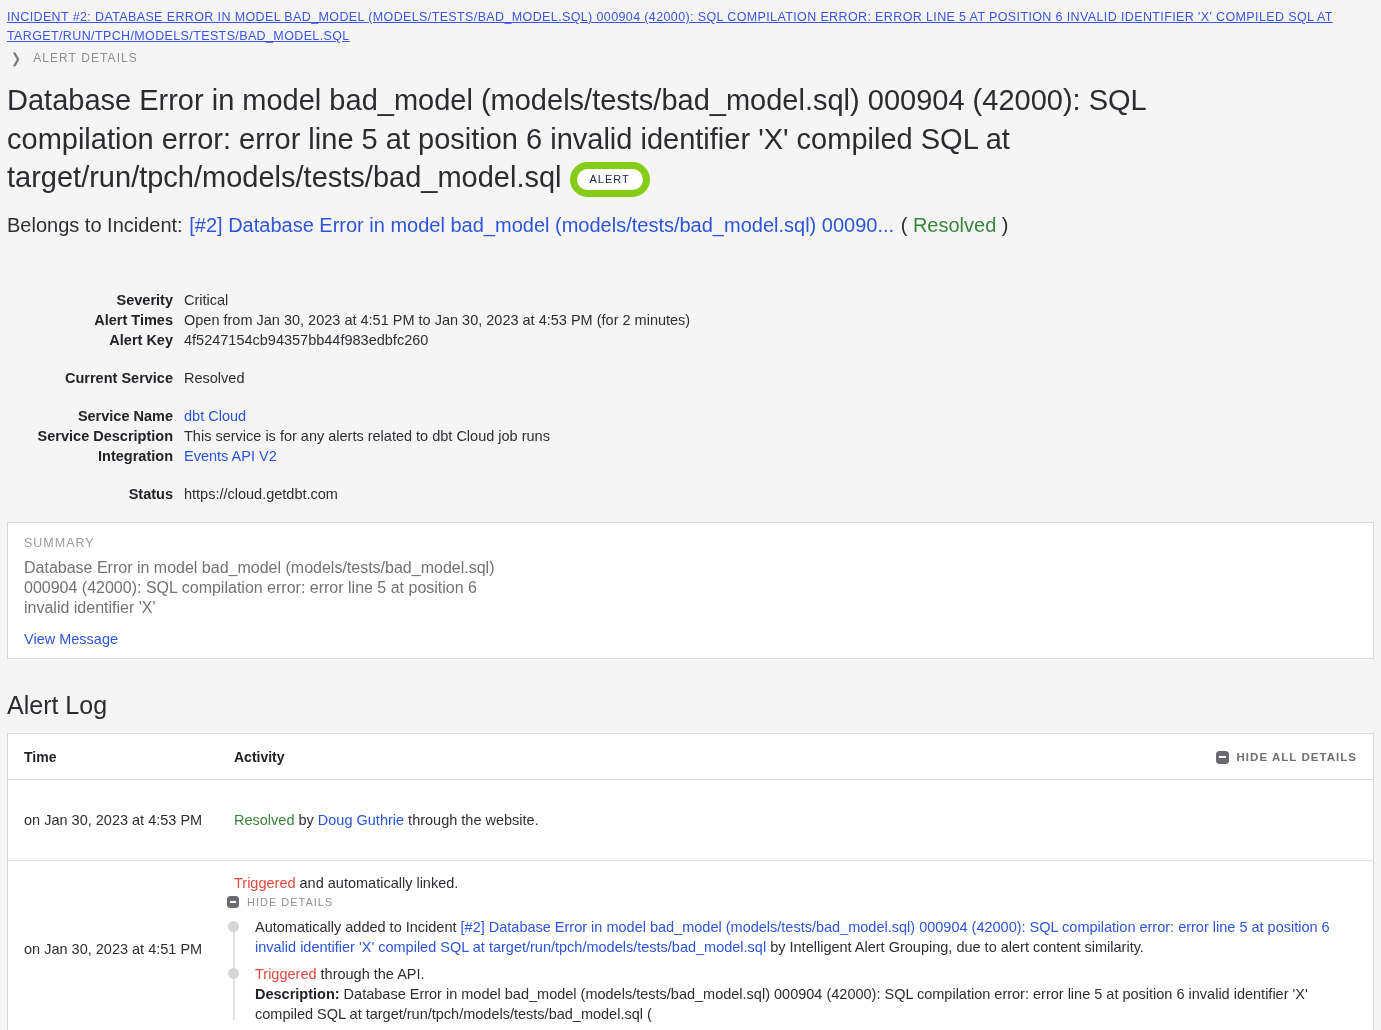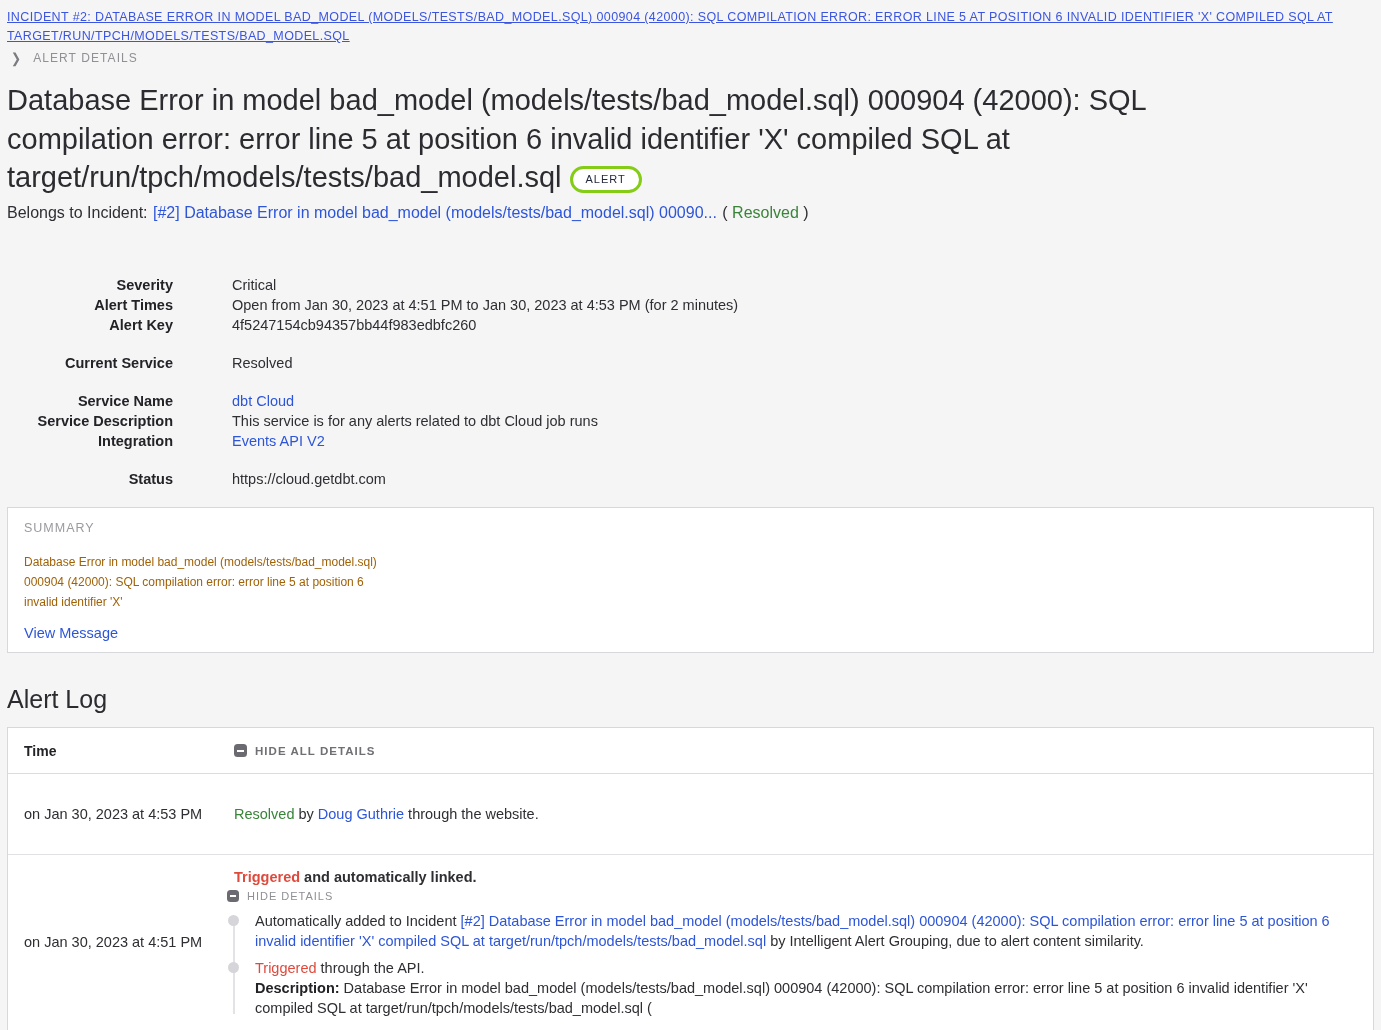--- a/index.html
+++ b/index.html
@@ -35,52 +35,52 @@
   .title {
     margin-top:16px;
     font-size:29px; line-height:38.5px; font-weight:400;
     color:#2b2b30;
     max-width:1235px;
   }
   .badge {
     display:inline-block;
     font-size:11px; font-weight:500; letter-spacing:.09em;
     color:#23283d; text-transform:uppercase;
-    border:3px solid #84cc16; border-radius:999px;
+    border:7px solid #84cc16; border-radius:999px;
     padding:3px 13px 4px; margin-left:8px;
     vertical-align:4px; line-height:14px;
     background:#fff;
   }
 
   
-  .belongs { margin-top:7px; font-size:16px; color:#2e2e33; }
+  .belongs { margin-top:17px; font-size:20px; color:#2e2e33; }
   .belongs a { margin:0 1px; }
   a { color:#2d55d8; text-decoration:none; cursor:pointer; }
   .green { color:#398439; }
   .red { color:#de4a3c; }
 
   
   .fields { margin-top:53px; }
   .field-group { margin-bottom:18px; }
-  .field-row { display:flex; font-size:14.5px; line-height:20px;gap:48px; }
+  .field-row { display:flex; font-size:14.5px; line-height:20px; }
   .field-label {
     width:166px; text-align:right; flex:0 0 166px;
     font-weight:700; color:#222227;
   }
   .field-value { margin-left:11px; color:#2e2e33; }
 
   
   .details-heading { font-size:15px; font-weight:700; color:#222227; margin-top:14px; }
   .summary-box {
     margin-top:9px;
     background:#fff; border:1px solid #d8d8dc;
     padding:13px 16px 10px;
   }
   .summary-label { font-size:12.5px; letter-spacing:.08em; color:#9a9a9f; text-transform:uppercase; }
-  .summary-lines { margin-top:17px; font-size:12px; line-height:20px; color:#a16207; }
+  .summary-lines { margin-top:8px; font-size:16px; line-height:20px; color:#737373; }
   .view-message { display:inline-block; margin-top:13px; font-size:14.5px; }
 
   
   .alertlog-heading { margin-top:32px; font-size:25px; font-weight:400; color:#2b2b30; }
   .log-table { margin-top:13px; background:#fff; border:1px solid #d8d8dc; }
   .log-header {
     display:grid; grid-template-columns:210px 1fr auto; align-items:center;
     padding:15px 16px 14px; border-bottom:1px solid #dcdce0;
   }
   .col-head { font-size:14px; font-weight:700; color:#222227; }
@@ -98,21 +98,21 @@
     content:""; position:absolute; left:3px; right:3px; top:5.5px; height:2px; background:#fff;
   }
   .log-row {
     display:grid; grid-template-columns:210px 1fr;
     padding:30px 16px; border-bottom:1px solid #e1e1e5;
     font-size:14.5px; line-height:20px;
   }
   .log-row:last-child { border-bottom:none; }
   .row2 { padding:12px 16px 16px; }
   .row2 .cell-time { align-self:center; }
-  .act-line { margin-bottom:3px;font-weight:bold; }
+  .act-line { margin-bottom:3px; }
   .hide-details {
     display:flex; align-items:center; gap:8px; margin:2px 0 9px -7px;
     background:none; border:none; cursor:pointer;
     font-family:inherit; font-size:11px; font-weight:400; letter-spacing:.09em;
     color:#8f8f94; text-transform:uppercase;
   }
   .hide-details .minus-icon { width:12px; height:12px; flex:0 0 12px; }
   .hide-details .minus-icon::after { top:5px; }
 
   .timeline { position:relative; margin-left:-6px; }
@@ -204,20 +204,21 @@
       <div>invalid identifier 'X'</div>
     </div>
     <a class="view-message">View Message</a>
   </div>
 
   <h2 class="alertlog-heading">Alert Log</h2>
 
   <div class="log-table">
     <div class="log-header">
       <div class="col-head">Time</div>
+      <div class="col-head">Activity</div>
       <button class="hide-all">
         <span class="minus-icon"></span>
         <span>HIDE ALL DETAILS</span>
       </button>
     </div>
 
     <div class="log-row">
       <div class="cell-time">on Jan 30, 2023 at 4:53 PM</div>
       <div class="cell-activity">
         <span class="green">Resolved</span><span> by </span><a>Doug Guthrie</a><span> through the website.</span>

